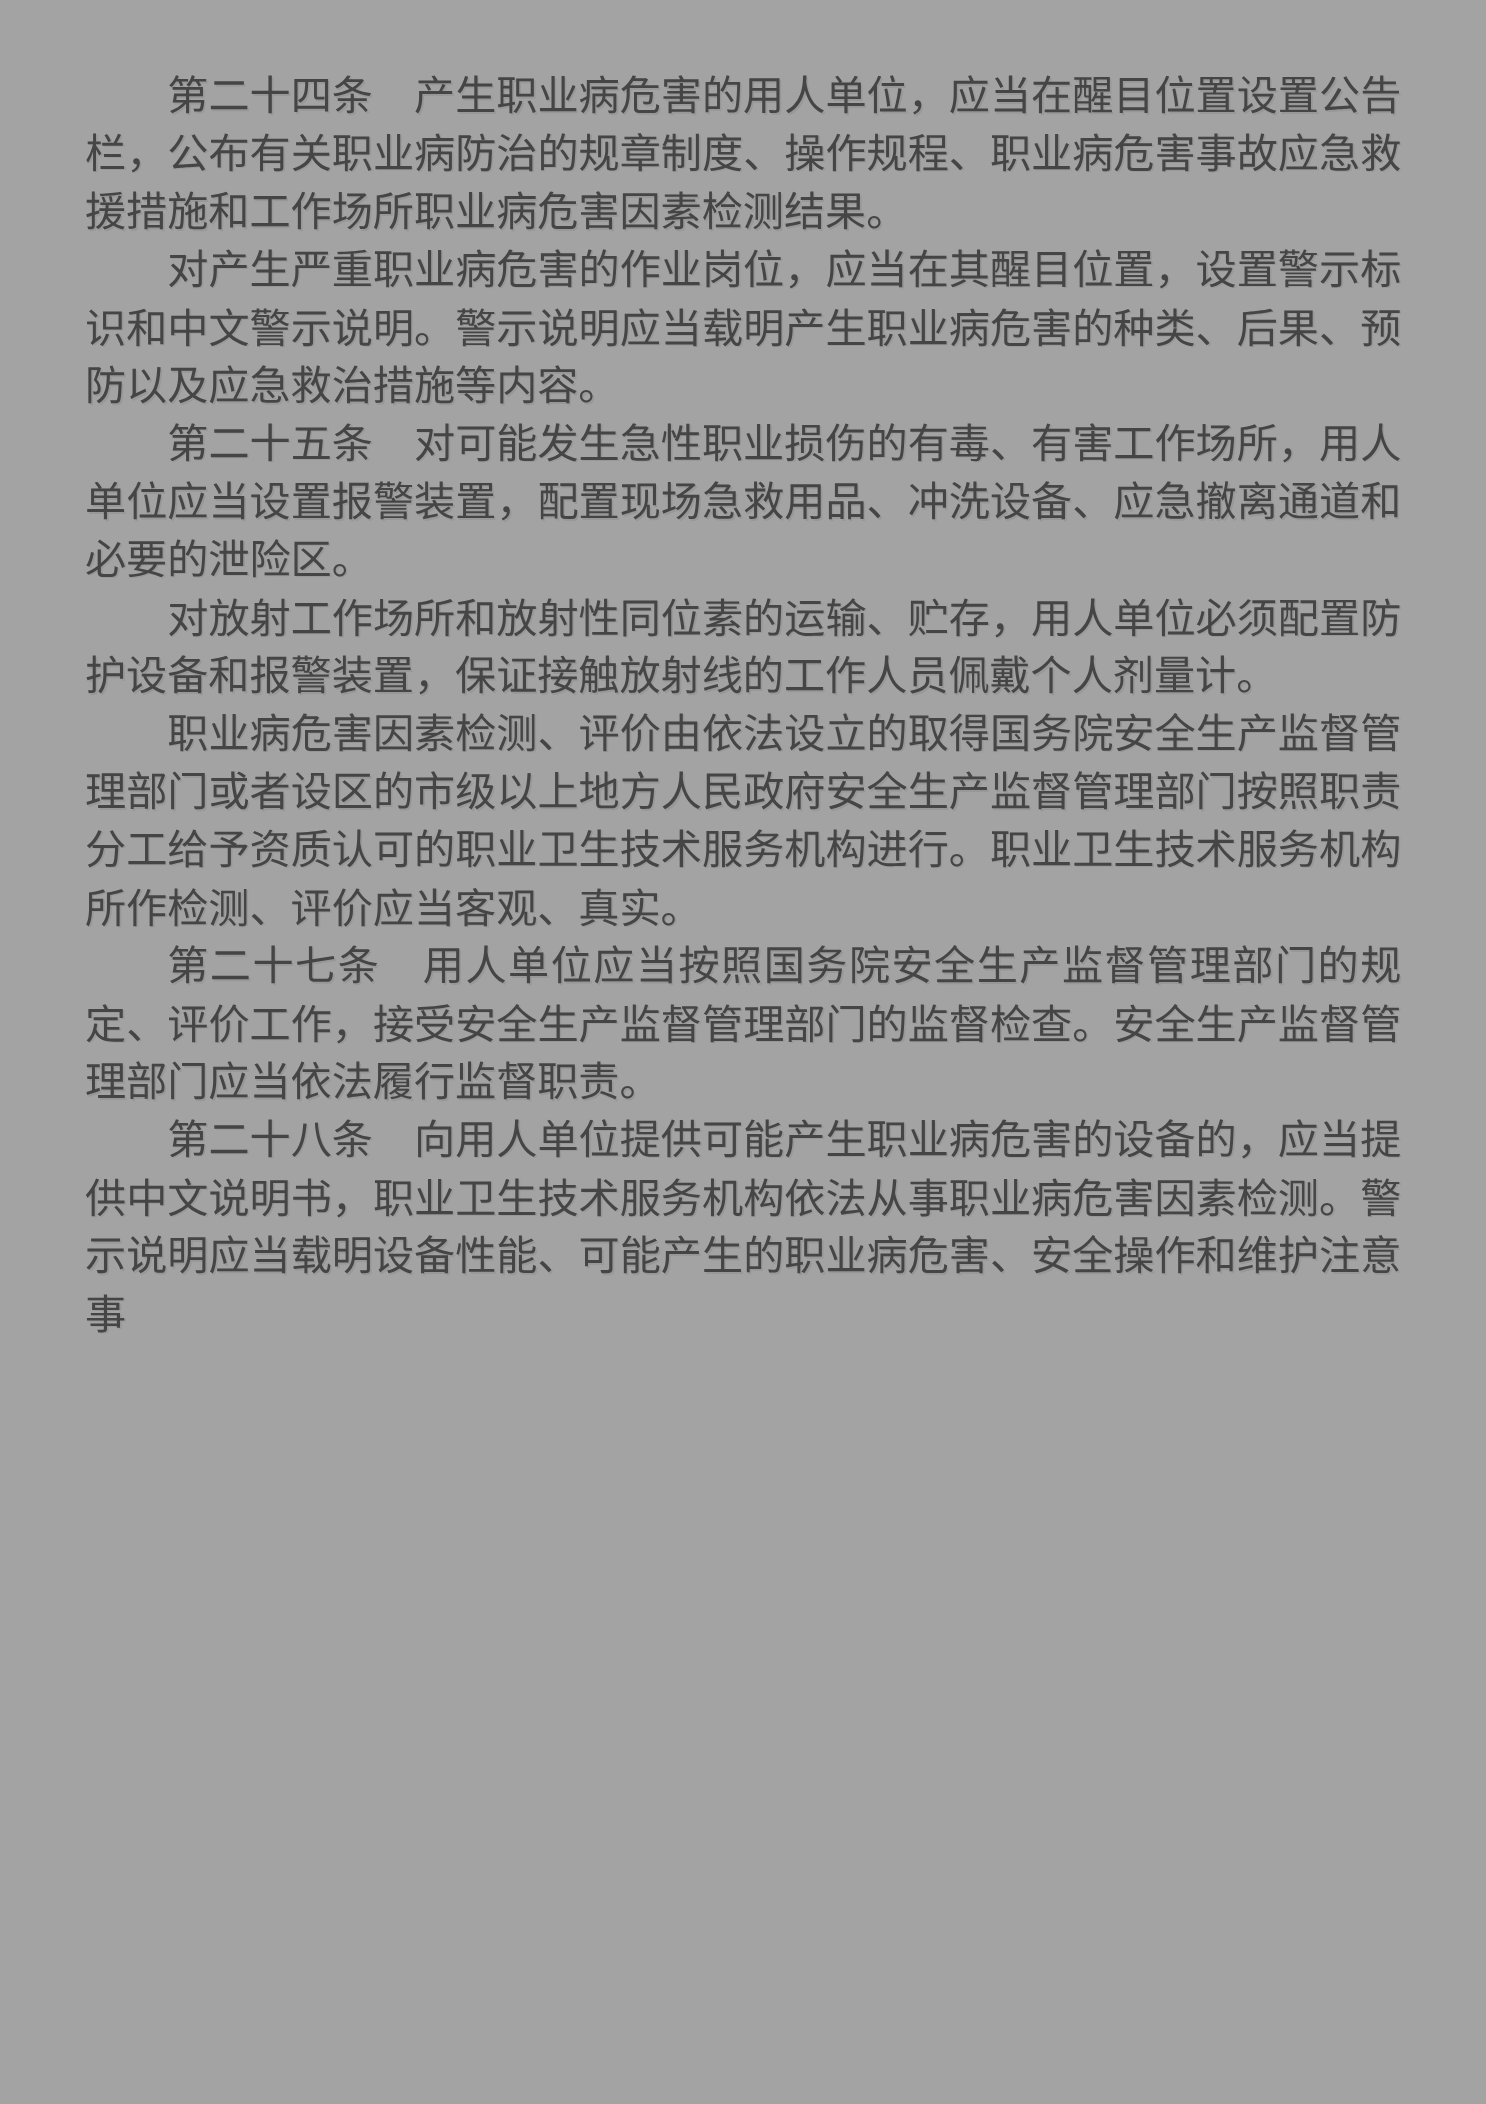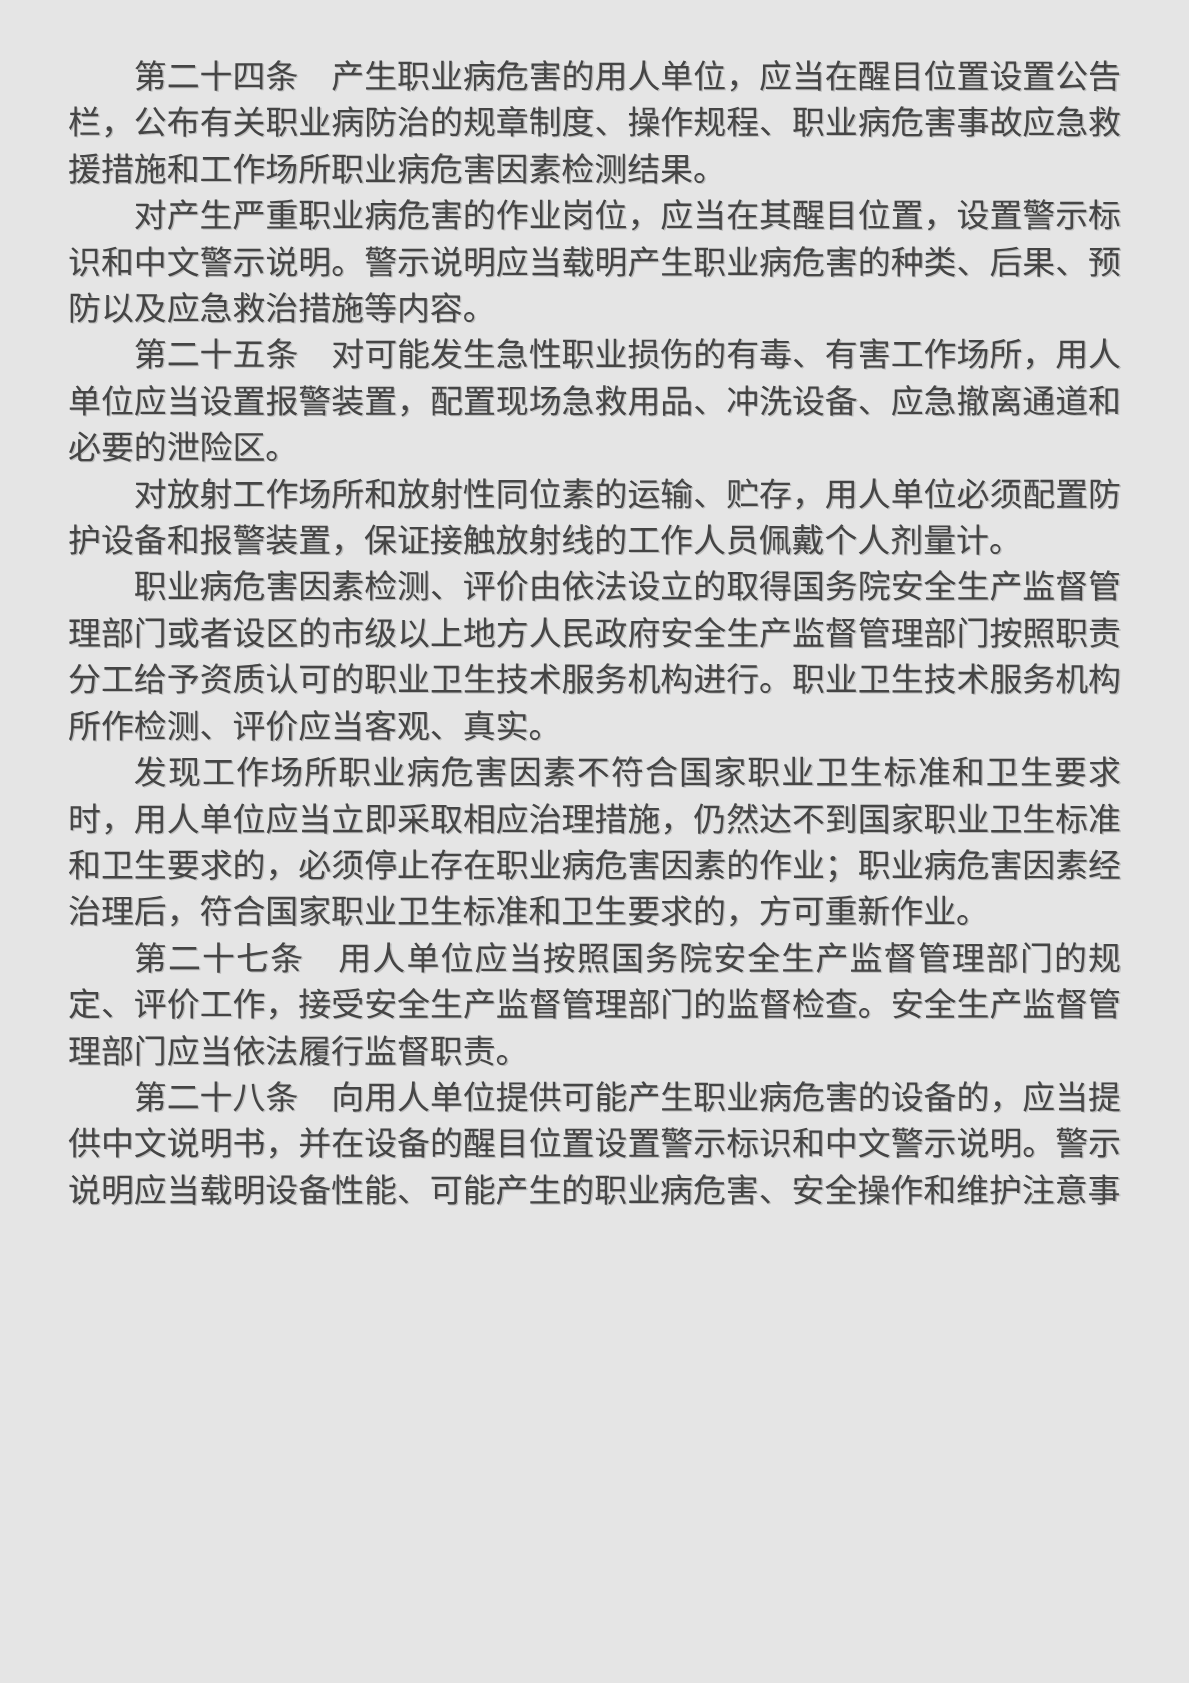--- a/index.html
+++ b/index.html
@@ -10,21 +10,21 @@
     width: 1189px;
     height: 1683px;
     position: relative;
     background: #fdfdfd;
     overflow: hidden;
     font-family: "Liberation Sans", "DejaVu Sans", sans-serif;
   }
   .page {
     position: absolute;
     inset: 0;
-    background: #e5e5e5;
+    background: #a3a3a3;
   }
   .page-text {
     position: absolute;
     left: 68px;
     top: 54px;
     width: 1053px;
     font-size: 32.9px;
     line-height: 46.4px;
     color: #454545;
     text-align: justify;
@@ -43,17 +43,16 @@
 </head>
 <body style="background: rgb(253, 253, 253);">
 
 <div class="page">
   <div class="page-text" id="page-text" style="color: rgb(69, 69, 69);">
       <p>第二十四条　产生职业病危害的用人单位，应当在醒目位置设置公告栏，公布有关职业病防治的规章制度、操作规程、职业病危害事故应急救援措施和工作场所职业病危害因素检测结果。</p>
       <p>对产生严重职业病危害的作业岗位，应当在其醒目位置，设置警示标识和中文警示说明。警示说明应当载明产生职业病危害的种类、后果、预防以及应急救治措施等内容。</p>
       <p>第二十五条　对可能发生急性职业损伤的有毒、有害工作场所，用人单位应当设置报警装置，配置现场急救用品、冲洗设备、应急撤离通道和必要的泄险区。</p>
       <p>对放射工作场所和放射性同位素的运输、贮存，用人单位必须配置防护设备和报警装置，保证接触放射线的工作人员佩戴个人剂量计。</p>
       <p>职业病危害因素检测、评价由依法设立的取得国务院安全生产监督管理部门或者设区的市级以上地方人民政府安全生产监督管理部门按照职责分工给予资质认可的职业卫生技术服务机构进行。职业卫生技术服务机构所作检测、评价应当客观、真实。</p>
-      <p>发现工作场所职业病危害因素不符合国家职业卫生标准和卫生要求时，用人单位应当立即采取相应治理措施，仍然达不到国家职业卫生标准和卫生要求的，必须停止存在职业病危害因素的作业；职业病危害因素经治理后，符合国家职业卫生标准和卫生要求的，方可重新作业。</p>
       <p>第二十七条　用人单位应当按照国务院安全生产监督管理部门的规定、评价工作，接受安全生产监督管理部门的监督检查。安全生产监督管理部门应当依法履行监督职责。</p>
-      <p>第二十八条　向用人单位提供可能产生职业病危害的设备的，应当提供中文说明书，并在设备的醒目位置设置警示标识和中文警示说明。警示说明应当载明设备性能、可能产生的职业病危害、安全操作和维护注意事</p>
+      <p>第二十八条　向用人单位提供可能产生职业病危害的设备的，应当提供中文说明书，职业卫生技术服务机构依法从事职业病危害因素检测。警示说明应当载明设备性能、可能产生的职业病危害、安全操作和维护注意事</p>
     </div>
 </div>
 
 </body></html>

